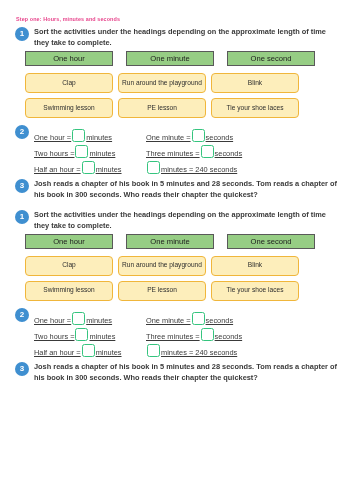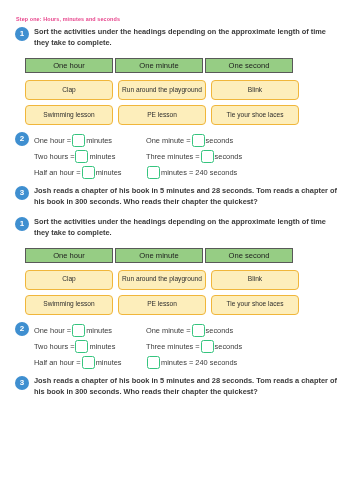--- a/index.html
+++ b/index.html
@@ -51,22 +51,22 @@
     font-size: 7.4px;
     line-height: 1.48;
     margin: 0;
     font-weight: bold;
   }
 
   
   .sort-grid {
     display: grid;
     grid-template-columns: 88px 88px 88px;
-    gap: 2px;
-    margin: 9px 0 0 10px;
+    gap: 13px;
+    margin: 2px 0 0 10px;
   }
   .head-box {
     background: #96cd84;
     border: 1.1px solid #595959;
     color: #1c1c1c;
     font-size: 7.6px;
     height: 15px;
     display: flex;
     align-items: center;
     justify-content: center;
@@ -95,25 +95,26 @@
 
   
   .eq-cols {
     display: flex;
     margin-top: 1px;
   }
   .eq-col { display: flex; flex-direction: column; }
   .eq-col.left { width: 112px; }
   .eq-line {
     display: flex;
-    align-items: center;
+    align-items: flex-end;
     height: 16px;
     color: #3a3a3a;
     font-size: 7.4px;
     white-space: nowrap;
+    text-decoration: underline;
   }
   .ansbox {
     display: inline-block;
     width: 13px; height: 13px;
     border: 1.3px solid #35c47e;
     border-radius: 2.5px;
     background: #ffffff;
     margin: 0 1px;
     flex: 0 0 auto;
   }

